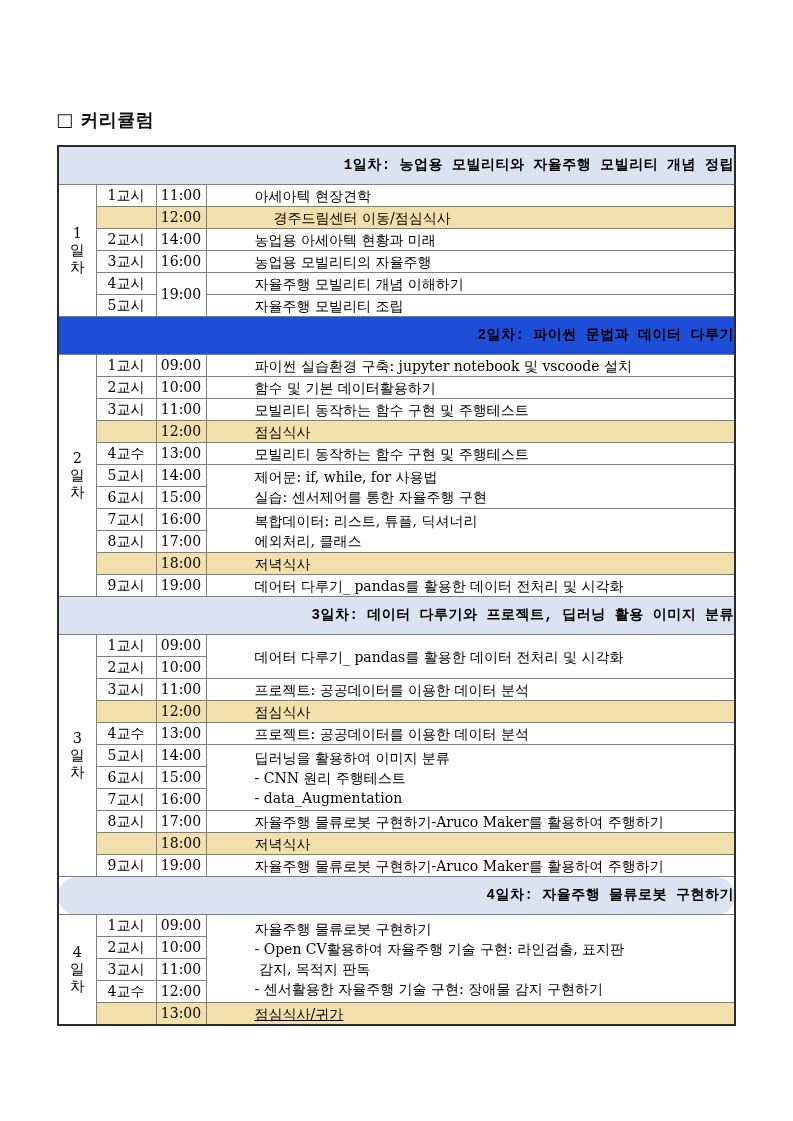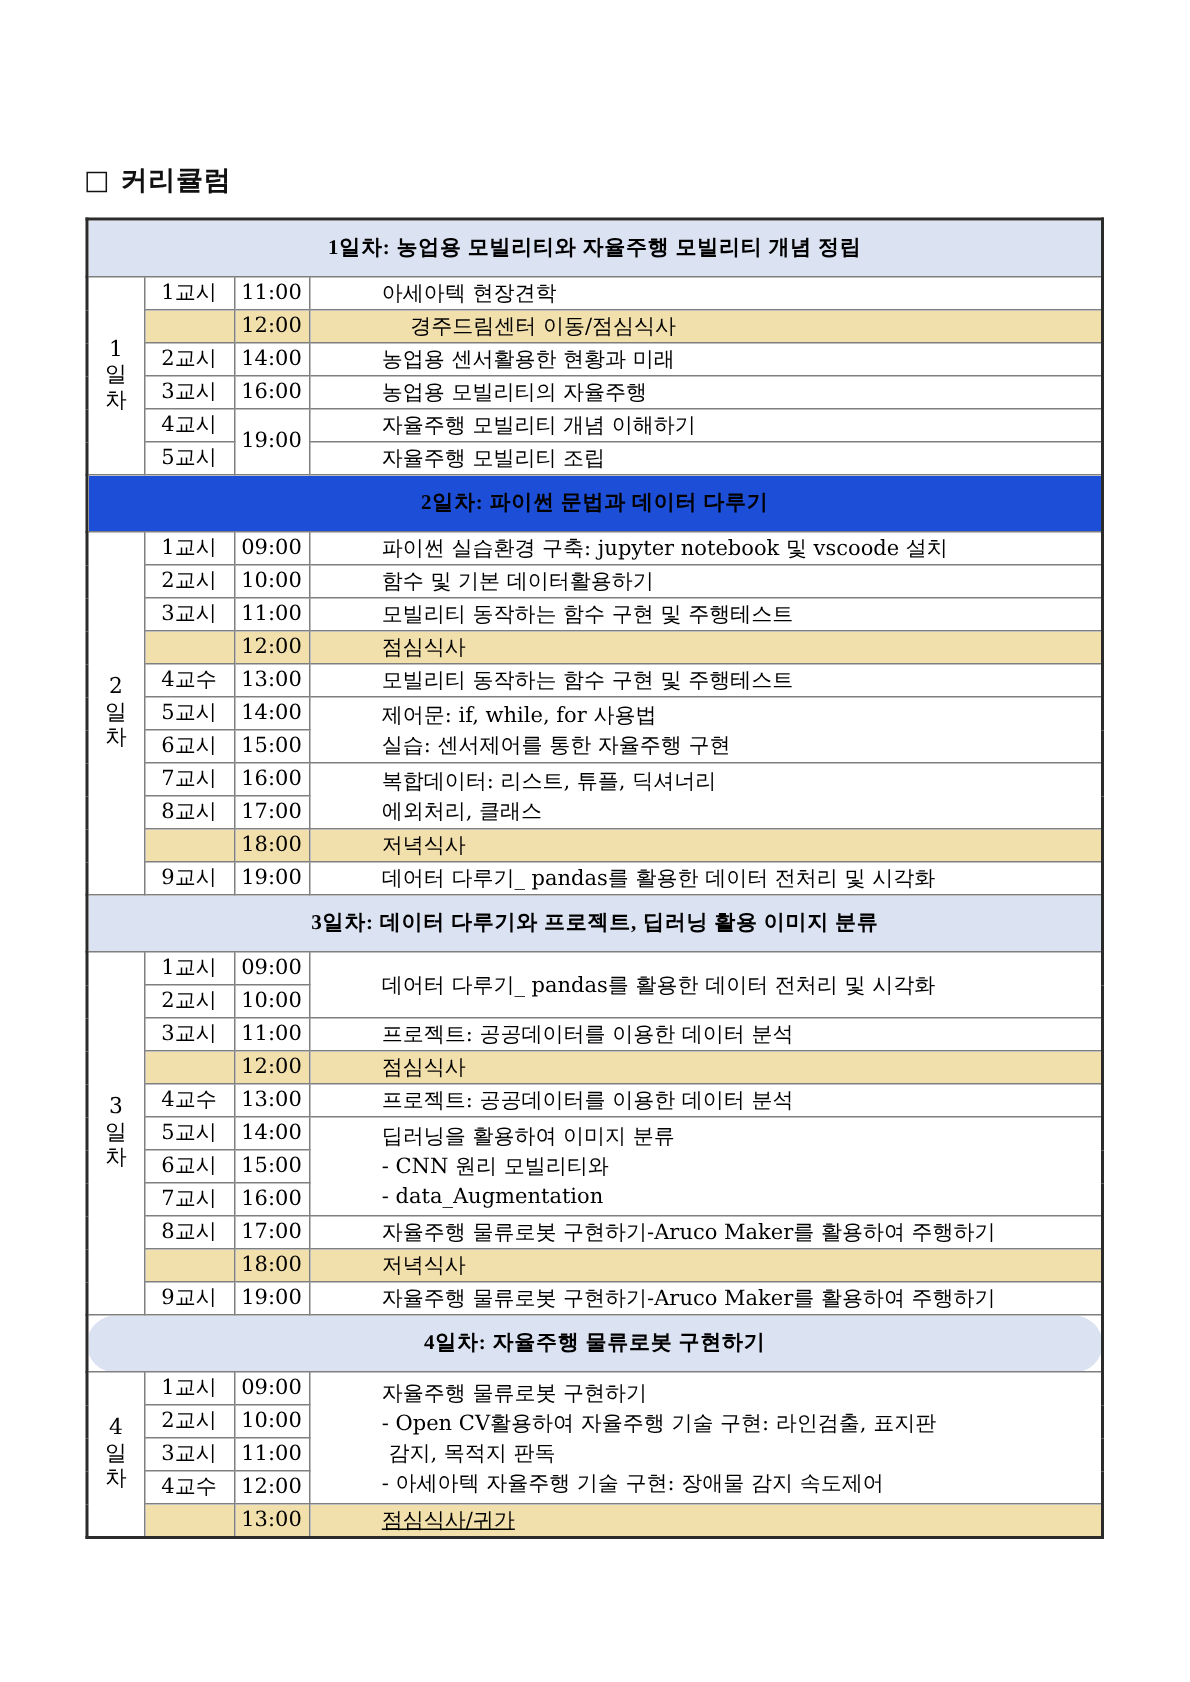--- a/index.html
+++ b/index.html
@@ -18,22 +18,22 @@
     border-collapse:collapse; table-layout:fixed;
     border:2px solid #2b2b2b;
   }
   table.curriculum td {
     border:1px solid #7f7f7f;
     font-size:14px; line-height:19px;
     padding:0; vertical-align:middle;
     overflow:hidden;
   }
   td.band {
-    height:37px; text-align:center;
-    font-family:Liberation Serif, serif;
+    height:37px; text-align:right;
+    font-family:Liberation Mono, monospace;
     font-weight:bold; font-size:15.5px; letter-spacing:0.5px;
     border-top:2px solid #3a3a3a; border-bottom:2px solid #3a3a3a;
     border-left:2px solid #2b2b2b; border-right:2px solid #2b2b2b;
   }
   td.day-cell { text-align:center; background:#fff; }
   .day-label div { line-height:17px; font-size:14.5px; }
   td.period-cell, td.time-cell { text-align:center; height:21px; font-size:14.5px; }
   td.content-cell { text-align:left; padding:0 6px; font-size:14.5px; }
   .content-lines div { white-space:pre-wrap; line-height:20px;margin-left:48px; }
   tr.data-row { height:21px; }
@@ -78,21 +78,21 @@
             <div class="content-lines">
               <div>경주드림센터 이동/점심식사</div>
             </div>
           </td>
         </tr>
         <tr class="data-row">
           <td class="period-cell">2교시</td>
           <td class="time-cell">14:00</td>
           <td class="content-cell">
             <div class="content-lines">
-              <div>농업용 센서활용한 현황과 미래</div>
+              <div>농업용 아세아텍 현황과 미래</div>
             </div>
           </td>
         </tr>
         <tr class="data-row">
           <td class="period-cell">3교시</td>
           <td class="time-cell">16:00</td>
           <td class="content-cell">
             <div class="content-lines">
               <div>농업용 모빌리티의 자율주행</div>
             </div>
@@ -265,21 +265,21 @@
               <div>프로젝트: 공공데이터를 이용한 데이터 분석</div>
             </div>
           </td>
         </tr>
         <tr class="data-row">
           <td class="period-cell">5교시</td>
           <td class="time-cell">14:00</td>
           <td class="content-cell" rowspan="3">
             <div class="content-lines">
               <div>딥러닝을 활용하여 이미지 분류</div>
-              <div>- CNN 원리 모빌리티와</div>
+              <div>- CNN 원리 주행테스트</div>
               <div>- data_Augmentation</div>
             </div>
           </td>
         </tr>
         <tr class="data-row">
           <td class="period-cell">6교시</td>
           <td class="time-cell">15:00</td>
         </tr>
         <tr class="data-row">
           <td class="period-cell">7교시</td>
@@ -323,21 +323,21 @@
               <div>차</div>
             </div>
           </td>
           <td class="period-cell">1교시</td>
           <td class="time-cell">09:00</td>
           <td class="content-cell" rowspan="4">
             <div class="content-lines">
               <div>자율주행 물류로봇 구현하기</div>
               <div>- Open CV활용하여 자율주행 기술 구현: 라인검출, 표지판</div>
               <div> 감지, 목적지 판독</div>
-              <div>- 아세아텍 자율주행 기술 구현: 장애물 감지 속도제어</div>
+              <div>- 센서활용한 자율주행 기술 구현: 장애물 감지 구현하기</div>
             </div>
           </td>
         </tr>
         <tr class="data-row">
           <td class="period-cell">2교시</td>
           <td class="time-cell">10:00</td>
         </tr>
         <tr class="data-row">
           <td class="period-cell">3교시</td>
           <td class="time-cell">11:00</td>

